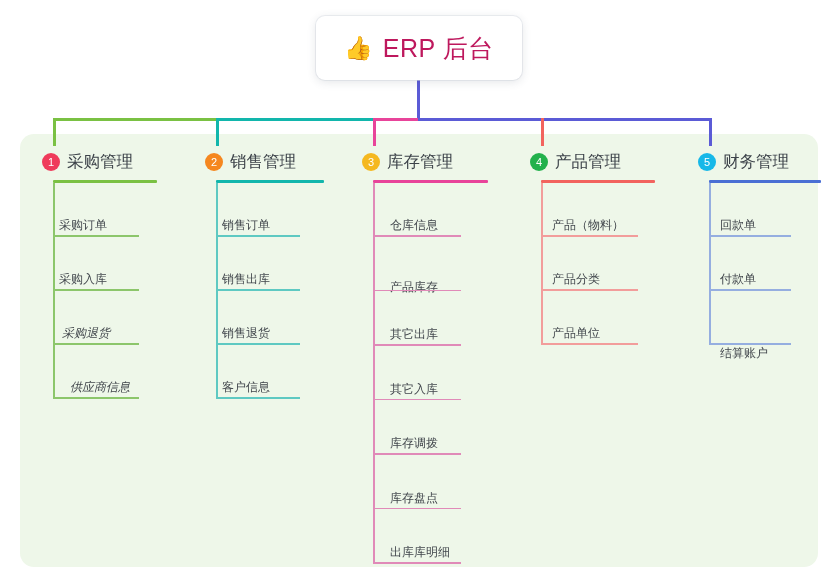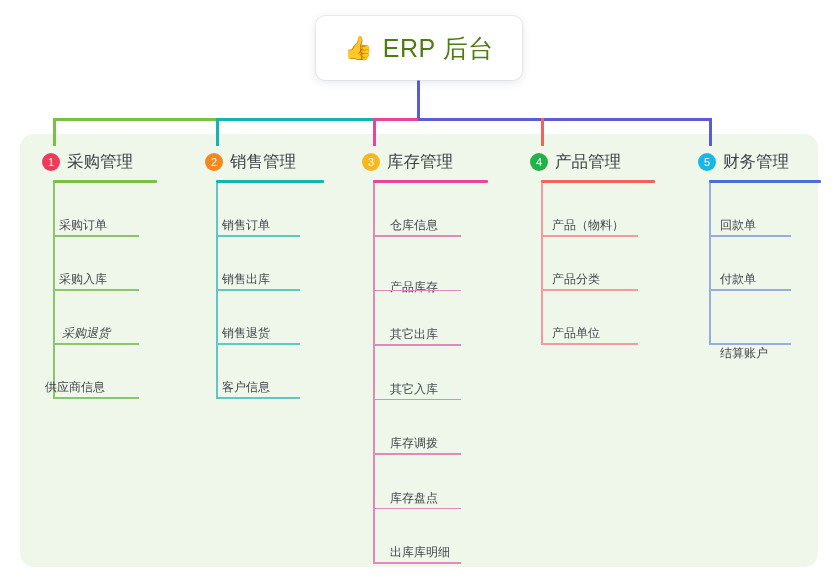--- a/index.html
+++ b/index.html
@@ -12,21 +12,21 @@
 
   
   .title-card{
     position:absolute;left:316px;top:16px;width:206px;height:64px;
     background:#ffffff;border-radius:9px;
     box-shadow:0 2px 10px rgba(60,70,90,.14), 0 0 0 1px rgba(225,230,235,.55);
     display:flex;align-items:center;justify-content:center;gap:10px;
     z-index:6;
   }
   .title-emoji{font-size:23px;line-height:1;display:block;}
-  .title-text{font-size:25px;letter-spacing:.5px;color:#4d7c0f;white-space:nowrap;}
+  .title-text{font-size:25px;letter-spacing:.5px;color:#be185d;white-space:nowrap;}
 
   
   .panel{
     position:absolute;left:20px;top:134px;width:798px;height:433px;
     background:#eef7e9;border-radius:14px;z-index:1;
   }
 
   
   .ln{position:absolute;z-index:4;}
 
@@ -78,21 +78,21 @@
           <span class="col-title">采购管理</span>
         </div>
         <div class="col-rule" style="position: absolute; left: 52.5px; top: 180px; width: 104px; background: rgb(122, 193, 67); margin-top: 0px;"></div>
         <div class="spine" style="left: 53.25px; top: 183px; height: 215.5px; background: rgb(140, 198, 107); position: absolute;"></div>
         <div class="item-label" style="left: 59px; top: 217px; pointer-events: auto;">采购订单</div>
         <div class="item-rule" style="left: 53.25px; top: 235px; width: 86px; background: rgb(140, 198, 107);"></div>
         <div class="item-label" style="left: 59px; top: 271px; pointer-events: auto;">采购入库</div>
         <div class="item-rule" style="left: 53.25px; top: 289px; width: 86px; background: rgb(140, 198, 107);"></div>
         <div class="item-label" style="left: 62px; top: 325px; pointer-events: auto; font-style: italic;">采购退货</div>
         <div class="item-rule" style="left: 53.25px; top: 343px; width: 86px; background: rgb(140, 198, 107);"></div>
-        <div class="item-label" style="left: 45px; top: 379px; pointer-events: auto;">供应商信息</div>
+        <div class="item-label" style="left: 70px; top: 379px; pointer-events: auto; font-style: italic;">供应商信息</div>
         <div class="item-rule" style="left: 53.25px; top: 397px; width: 86px; background: rgb(140, 198, 107);"></div>
       </div>
       <div class="col" style="left: 0px; top: 0px; width: 839px; height: 588px; position: absolute; pointer-events: none;">
         <div class="col-head" style="position: absolute; left: 205px; top: 150px; pointer-events: auto;">
           <span class="badge" style="background: rgb(245, 135, 31);">2</span>
           <span class="col-title">销售管理</span>
         </div>
         <div class="col-rule" style="position: absolute; left: 215.5px; top: 180px; width: 108px; background: rgb(18, 182, 172); margin-top: 0px;"></div>
         <div class="spine" style="left: 216.25px; top: 183px; height: 215.5px; background: rgb(94, 201, 194); position: absolute;"></div>
         <div class="item-label" style="left: 222px; top: 217px; pointer-events: auto;">销售订单</div>

